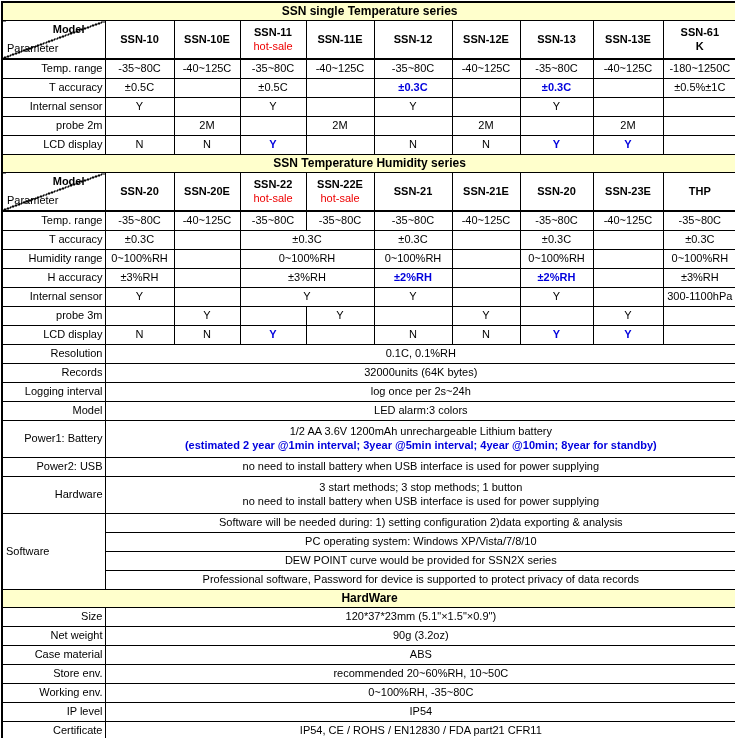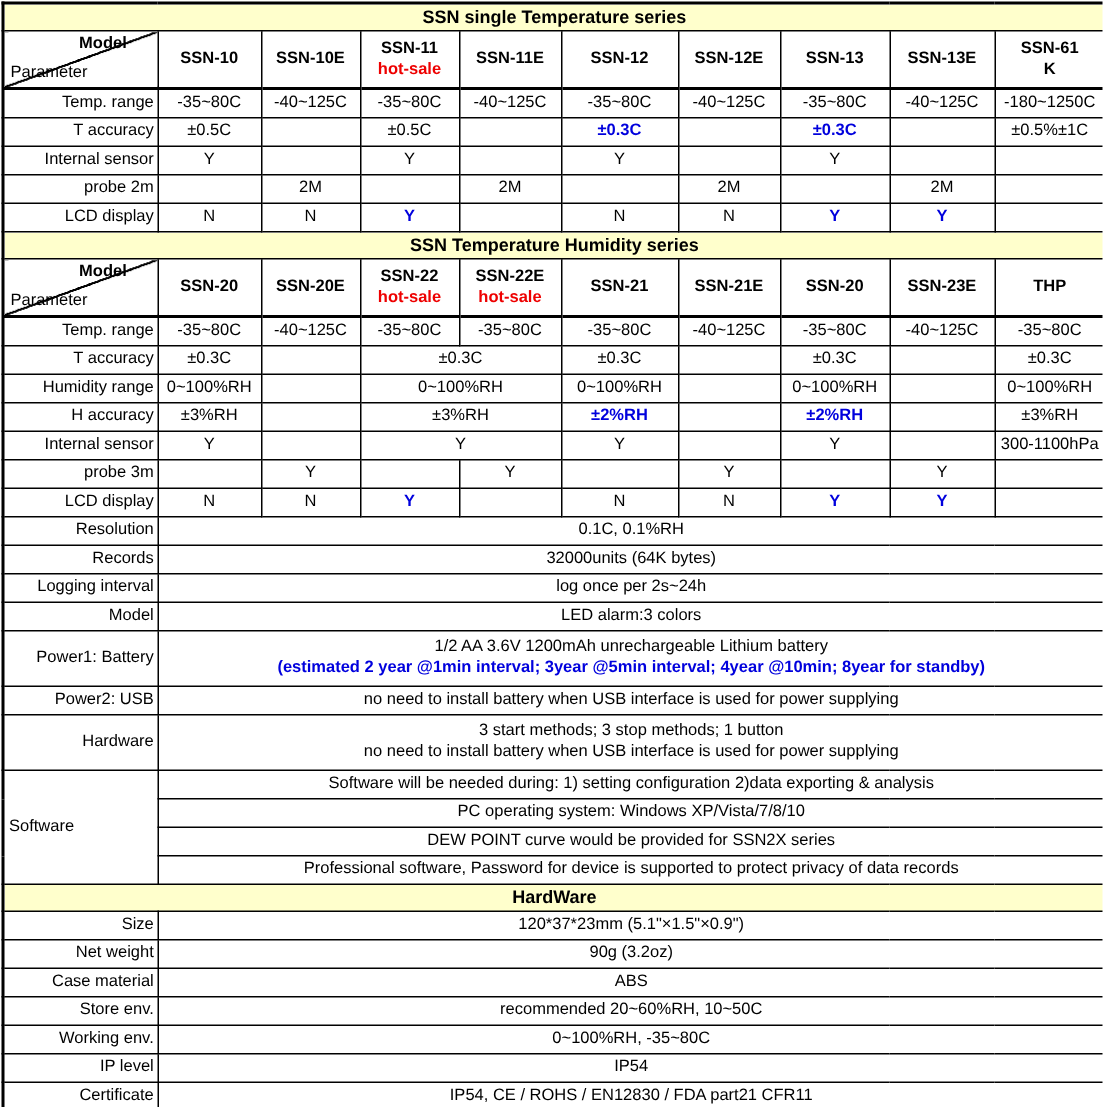--- a/index.html
+++ b/index.html
@@ -16,21 +16,21 @@
     font-size:11px;
     color:#000;
     padding:1px;
     box-sizing:border-box;
   }
   table{border-collapse:collapse;width:733px;table-layout:fixed;border:2px solid var(--bd);}
   td{border:1px solid var(--bd);padding:0 2px;height:18px;vertical-align:middle;line-height:1.25;overflow:hidden;}
   .band td{background:var(--band-bg);font-weight:bold;text-align:center;font-size:12px;height:17px;}
   .mhdr td{font-weight:bold;text-align:center;height:37px;border-bottom:2px solid var(--bd);}
   .mname{display:block;}
-  .tag{display:block;color:var(--hot);font-weight:bold;}
+  .tag{display:block;color:var(--hot);font-weight:normal;}
   .sub{display:block;}
   .lbl{text-align:right;padding-left:3px;}
   .val{text-align:center;}
   .hl{color:var(--hl);font-weight:bold;}
   .ctr{text-align:left;}
   .dbl td{height:36px;}
   .corner{
     position:relative;padding:0;
     background:linear-gradient(to bottom right,
       transparent calc(50% - 1px),

